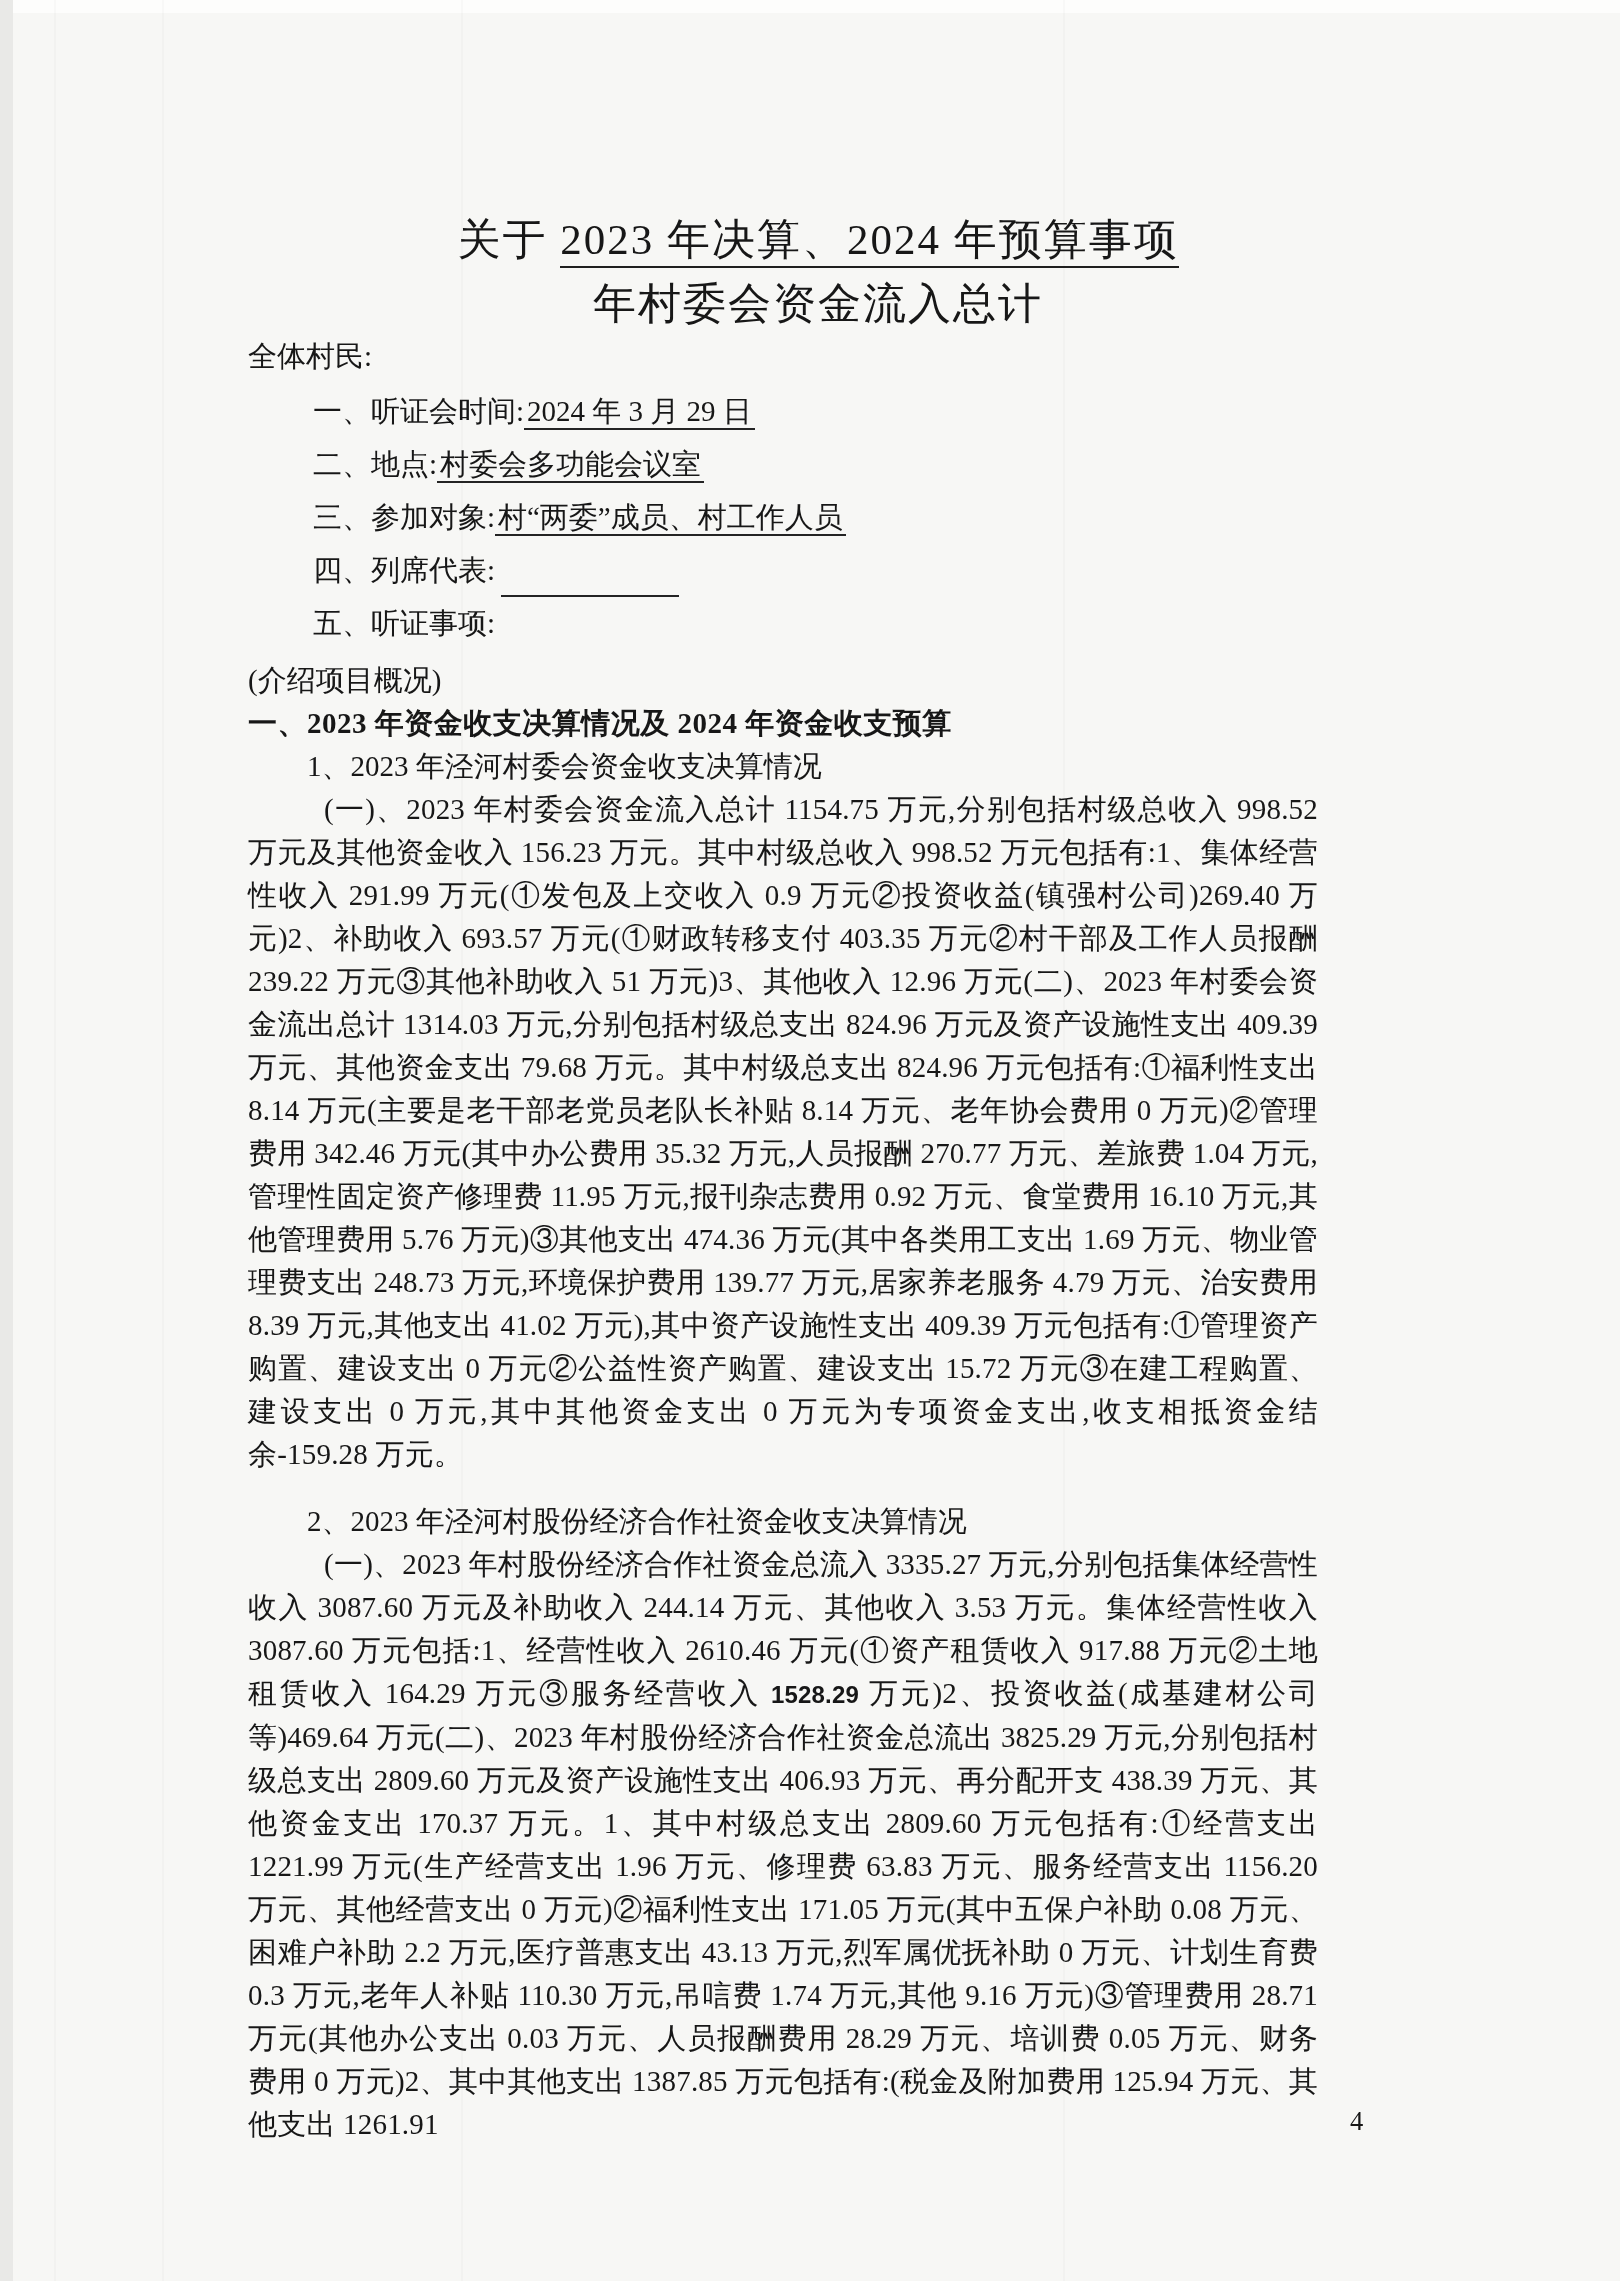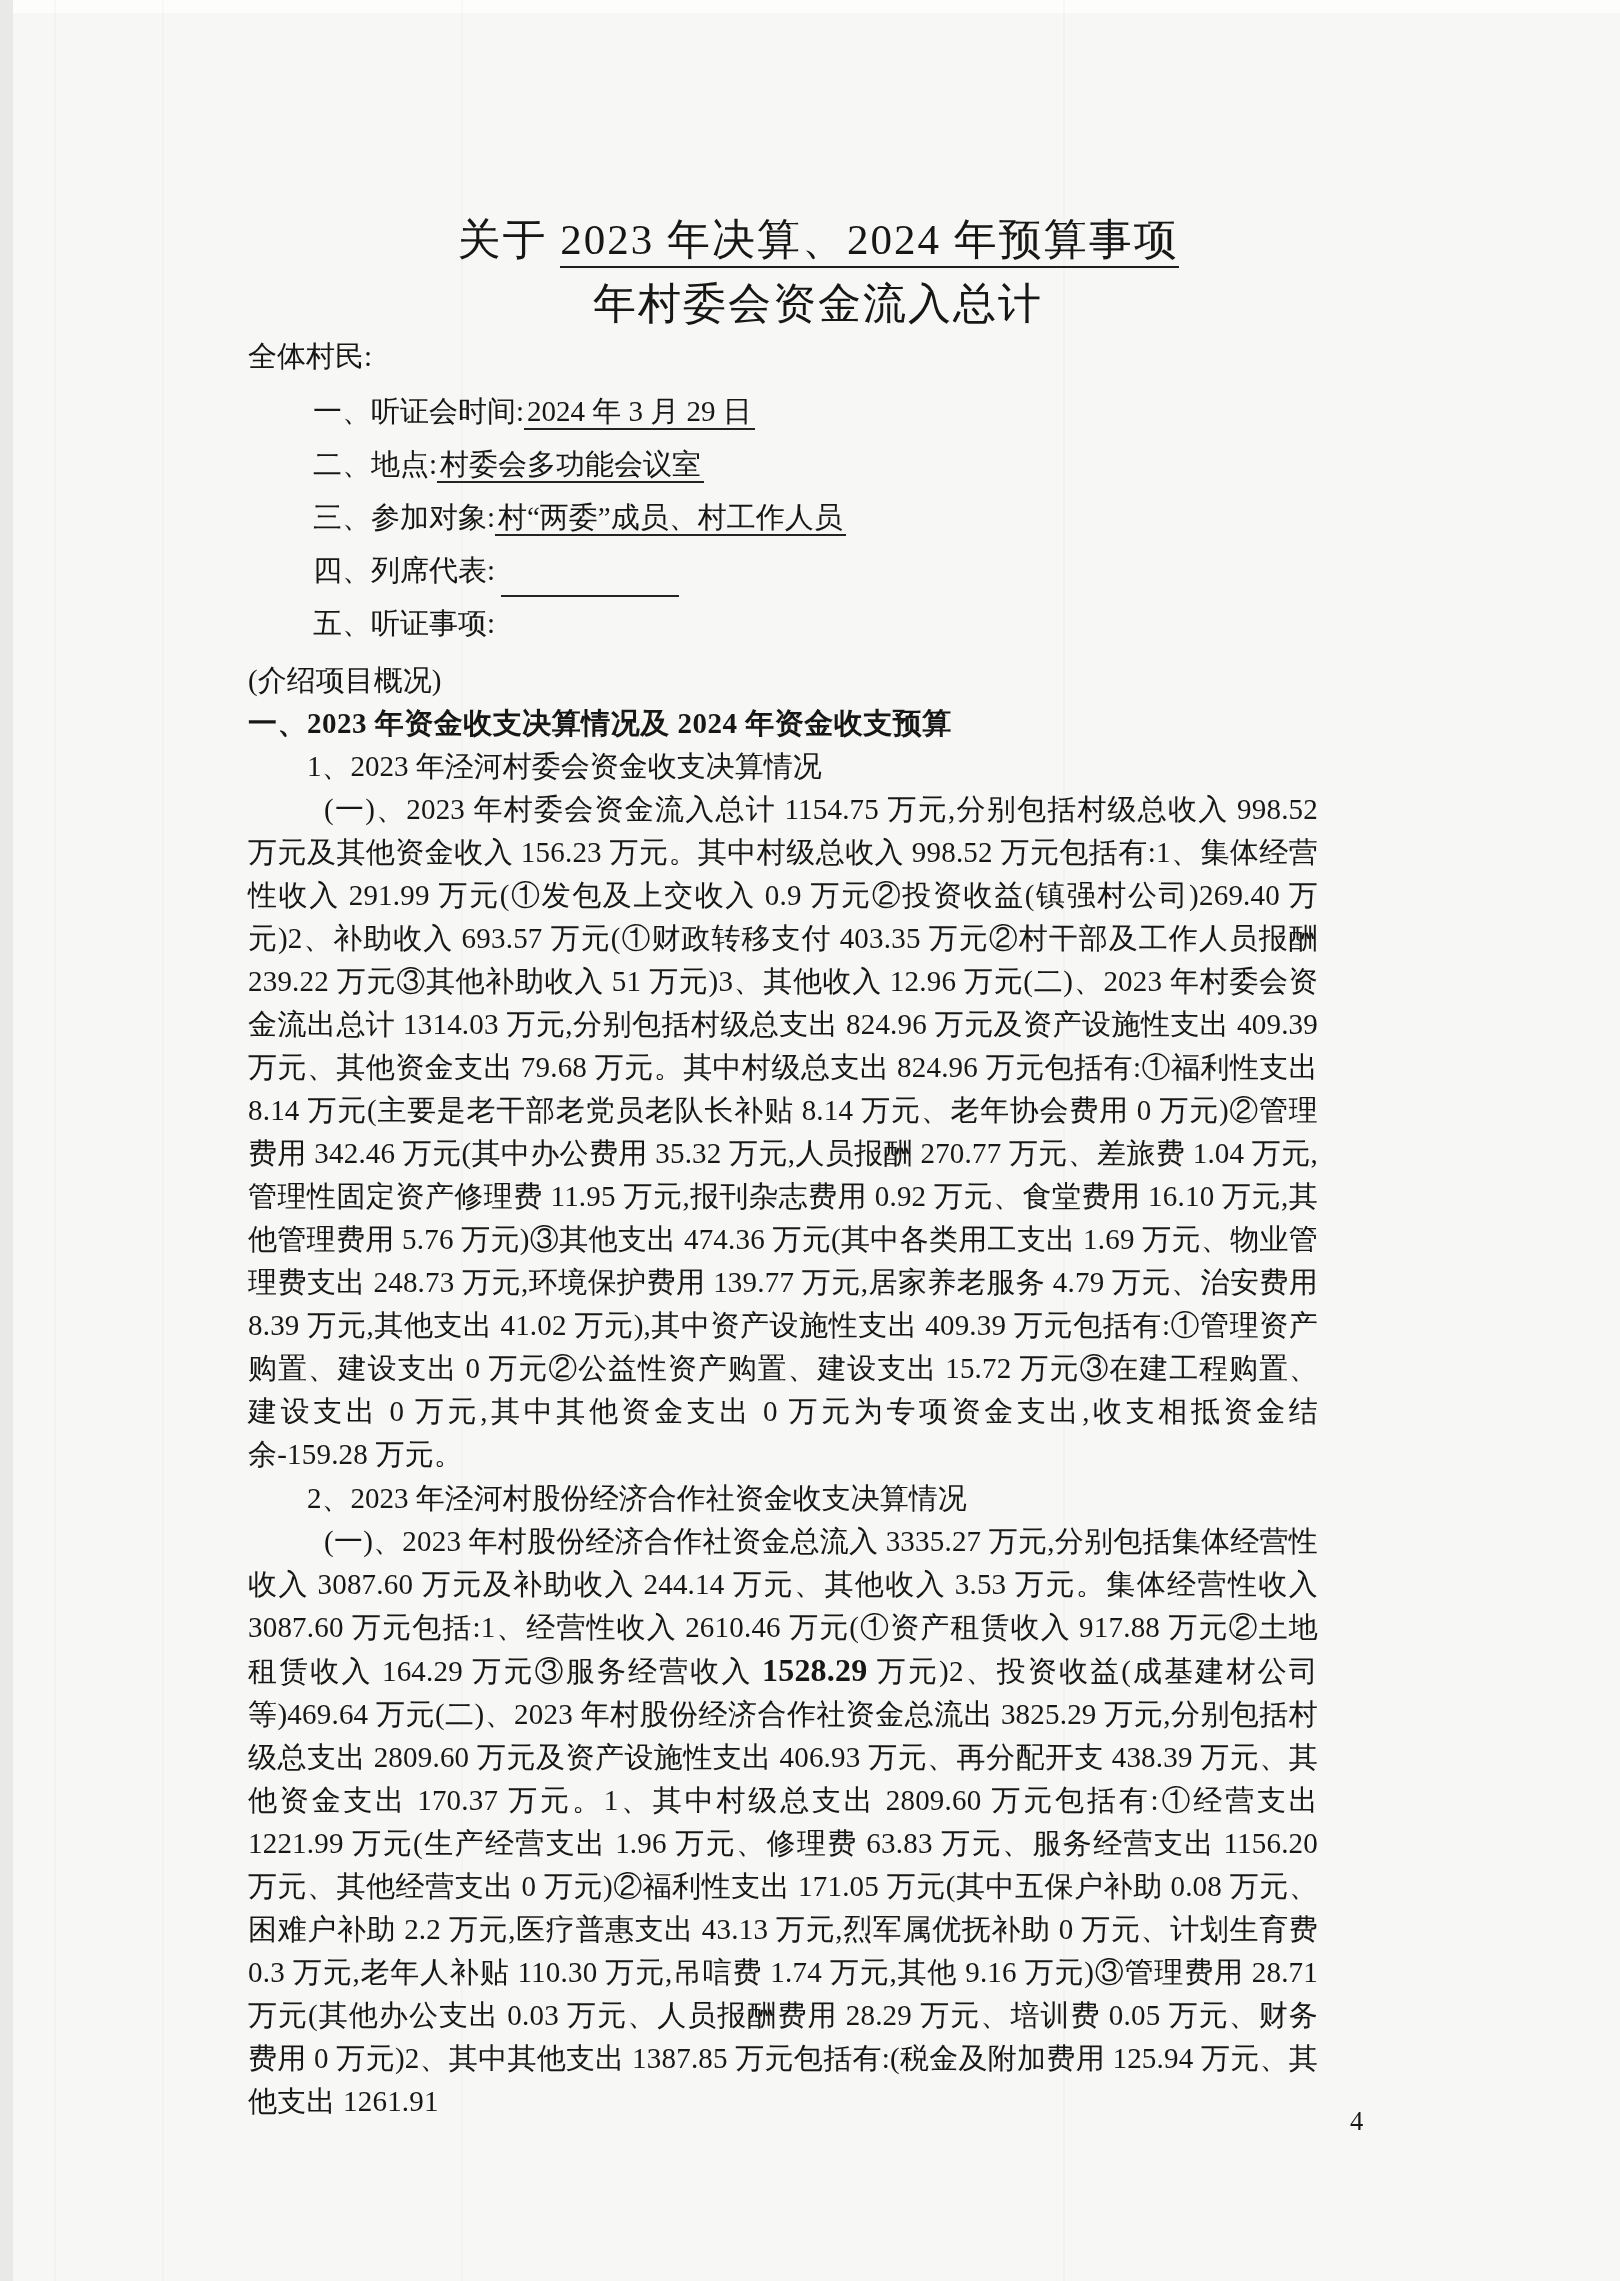--- a/index.html
+++ b/index.html
@@ -30,23 +30,23 @@
     font-size:29px;
   }
   .salutation{margin:338px 0 0 0;line-height:37px;}
   .meeting-list{margin:9.8px 0 0 0;}
   .meeting-item{line-height:53px;padding-left:65px;}
   .fill-line{border-bottom:2px solid #242424;padding:0 2.9px 1px 2.9px;}
   .blank-line{display:inline-block;width:172px;height:27.4px;vertical-align:bottom;margin-left:5.9px;}
   .intro-note{margin:8.8px 0 0 0;line-height:43px;}
   .section-heading{margin:0;font-weight:bold;line-height:43px;letter-spacing:0.5px;}
   .sub-heading{margin:0;line-height:43px;text-indent:59px;}
-  .sub-heading.second{margin-top:1px;}
+  .sub-heading.second{margin-top:24px;}
   .para{margin:0;line-height:43px;text-align:justify;text-indent:76px;letter-spacing:0.2px;}
-  .seg-bold{font-weight:bold;font-family:Liberation Serif, serif;font-size:32px;}
+  .seg-bold{font-weight:bold;font-family:Liberation Sans, sans-serif;font-size:24px;}
   .page-number{position:absolute;left:1350px;top:2107px;font-size:26.5px;line-height:29px;}
 </style>
 </head>
 <body>
 
 <div class="page">
   <div class="scan-top"></div>
   <div class="scan-left"></div>
   <div class="streak s1"></div>
   <div class="streak s2"></div>

